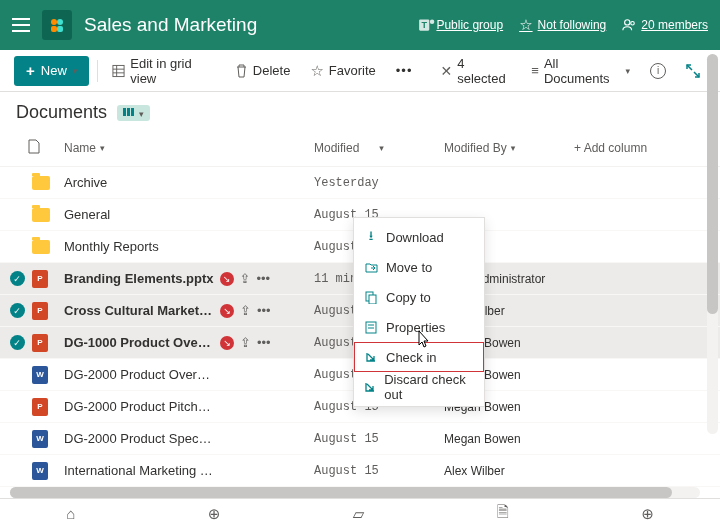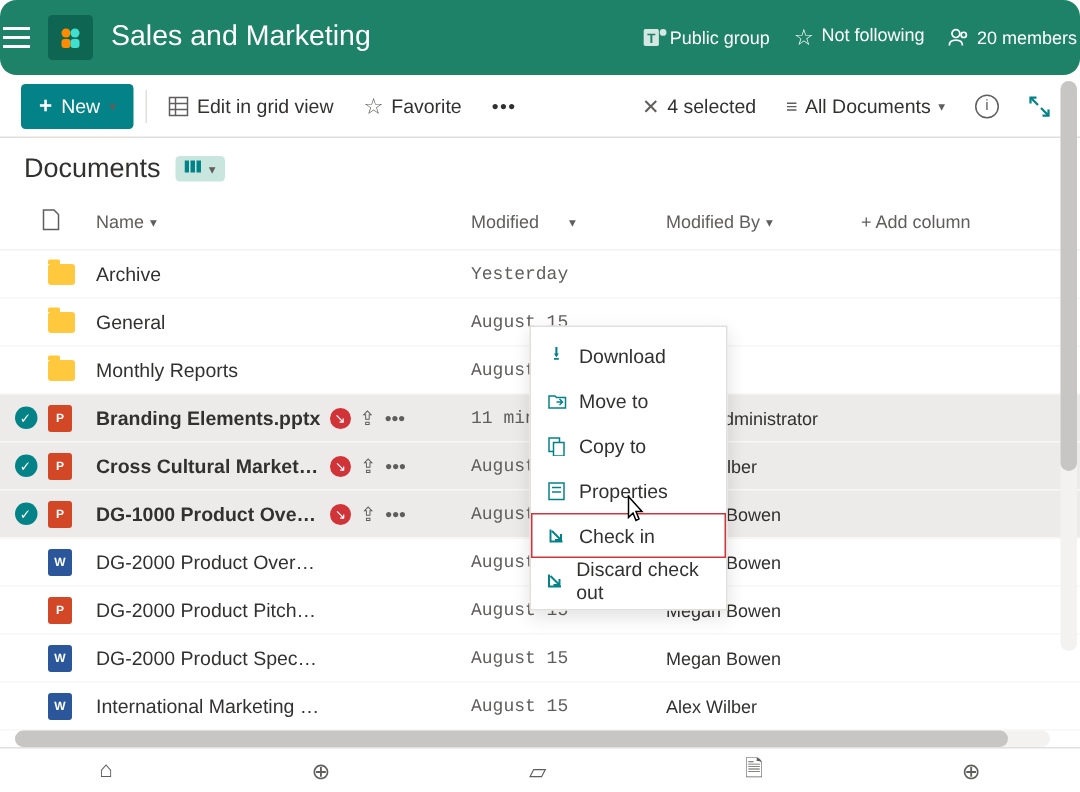--- a/index.html
+++ b/index.html
@@ -1,24 +1,24 @@
 <!DOCTYPE html>
 <html><head>
 <meta charset="utf-8">
 <style>
 * { box-sizing: border-box; margin: 0; padding: 0; }
 body { font-family: "Segoe UI", Arial, sans-serif; font-size: 13px; color: #323130; background: #fff; width: 720px; height: 528px; overflow: hidden; position: relative; }
-.header { background: #1e8269; color: #fff; height: 50px; display: flex; align-items: center; padding: 0 2px; border-radius: 11px; }
+.header { background: #1e8269; color: #fff; height: 50px; display: flex; align-items: center; padding: 0 12px; }
 .hamburger { width: 18px; height: 14px; display: flex; flex-direction: column; justify-content: space-between; margin-right: 12px; cursor: pointer; }
 .hamburger span { height: 2px; background: #fff; }
 .logo { width: 30px; height: 30px; background: #0e6652; border-radius: 3px; display: flex; align-items: center; justify-content: center; margin-right: 12px; }
 .title { font-size: 19px; font-weight: 400; flex: 1; }
 .teams-badge { width: 18px; height: 18px; margin-left: 8px; opacity: .9; }
 .header-right { display: flex; align-items: center; gap: 16px; font-size: 12px; }
-.header-right .item { display: flex; gap: 5px; cursor: pointer; }
+.header-right .item { display: flex; align-items: center; gap: 5px; cursor: pointer; text-decoration: underline; }
 .star-outline::before { content: "☆"; font-size: 15px; }
 .cmdbar { height: 42px; display: flex; align-items: center; padding: 0 14px; border-bottom: 1px solid #e1dfdd; gap: 8px; }
 .new-btn { background: #038387; color: #fff; border-radius: 3px; height: 30px; padding: 0 12px; display: flex; align-items: center; gap: 6px; font-size: 13px; cursor: pointer; }
 .new-btn .plus { font-size: 15px; font-weight: bold; }
 .cmd { display: flex; align-items: center; gap: 5px; color: #323130; cursor: pointer; padding: 4px 6px; font-size: 13px; }
 .cmd svg, .cmd .ico { color: #605e5c; }
 .sep { width: 1px; height: 22px; background: #e1dfdd; }
 .flex1 { flex: 1; }
 .sel { color: #323130; }
 .info-circle { width: 16px; height: 16px; border: 1.5px solid #605e5c; border-radius: 50%; display: flex; align-items: center; justify-content: center; font-size: 10px; color: #605e5c; }
@@ -117,20 +117,26 @@
   <div class="cmd">
       <svg width="14" height="14" viewBox="0 0 14 14">
         <rect x="1" y="1" width="12" height="12" fill="none" stroke="#605e5c"></rect>
         <line x1="1" y1="5" x2="13" y2="5" stroke="#605e5c"></line>
         <line x1="1" y1="9" x2="13" y2="9" stroke="#605e5c"></line>
         <line x1="5" y1="1" x2="5" y2="13" stroke="#605e5c"></line>
       </svg>
       <span>Edit in grid view</span>
     </div>
   <div class="cmd">
+      <svg width="13" height="14" viewBox="0 0 13 14">
+        <path d="M2 3h9M4 3V1h5v2M3 3l1 10h5l1-10" fill="none" stroke="#605e5c"></path>
+      </svg>
+      <span>Delete</span>
+    </div>
+  <div class="cmd">
       <span style="color:#605e5c;font-size:15px">☆</span>
       <span>Favorite</span>
     </div>
   <div class="cmd">
       <span style="letter-spacing:1px">•••</span>
     </div>
   <div class="flex1"></div>
   <div class="cmd sel">
       <span style="font-size:14px;color:#605e5c">✕</span>
       <span>4 selected</span>

